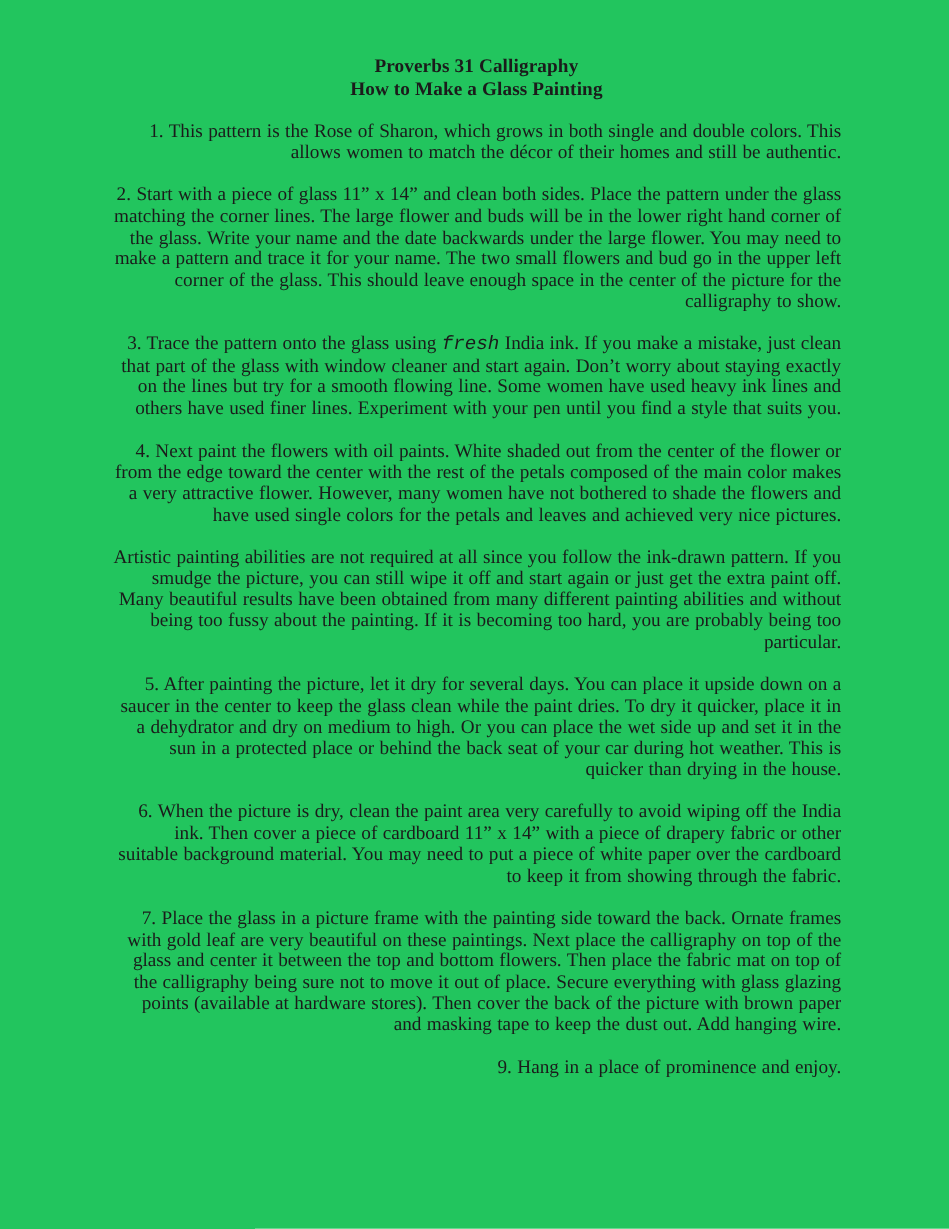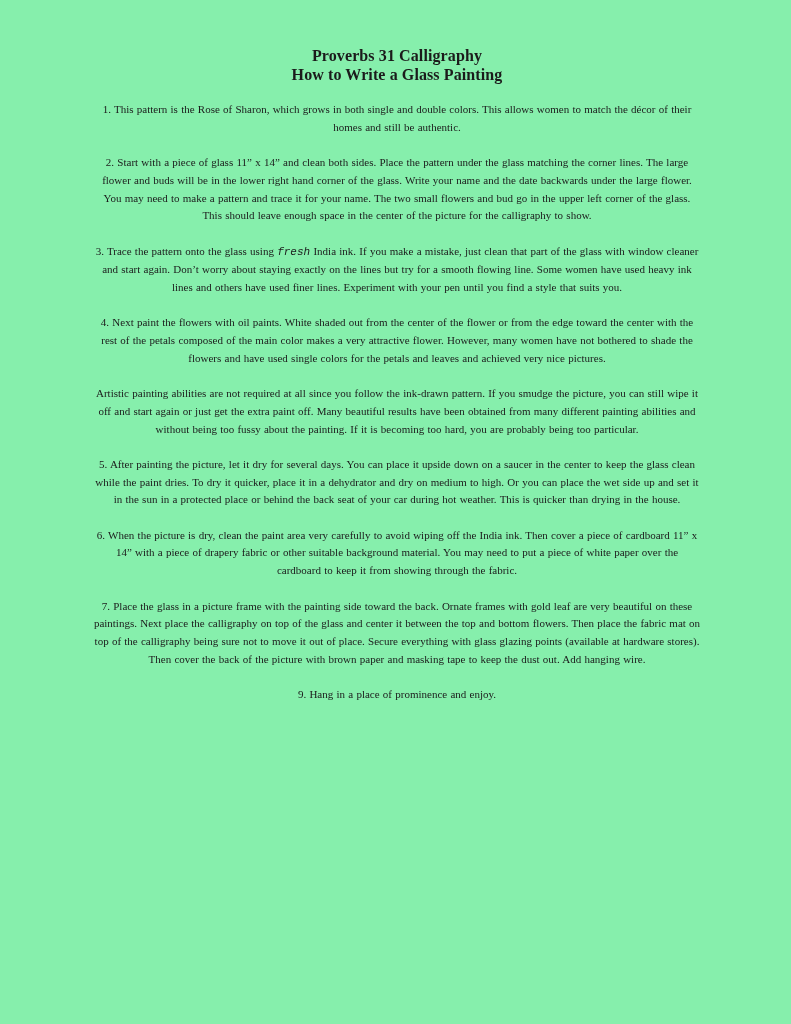--- a/index.html
+++ b/index.html
@@ -12,55 +12,55 @@
     height: 1024px;
     overflow: hidden;
     font-family: "Liberation Serif", "DejaVu Serif", serif;
     color: #1b1b1b;
   }
   .page {
     box-sizing: border-box;
     width: 791px;
     height: 1024px;
     padding: 46px 90px 40px 93px;
-    background: #86efac;
+    background: #22c55e;
   }
   .doc-title {
     text-align: center;
     font-weight: bold;
     font-size: 16px;
     line-height: 19px;
     letter-spacing: 0.1px;
   }
   .body-text {
     margin-top: 17px;
   }
   p.para {
-    font-size: 11px;
+    font-size: 16px;
     line-height: 17.7px;
     margin: 0 0 17.7px 0;
-    text-align: center;
+    text-align: right;
     word-spacing: 0.5px;
   }
   p.para:last-child {
     margin-bottom: 0;
   }
   p.para em {
     font-style: italic;
     font-family: Liberation Mono, monospace;
   }
 </style>
 </head>
 <body>
 
 <div class="page">
 
   <div class="doc-title">
     <div>Proverbs 31 Calligraphy</div>
-    <div>How to Write a Glass Painting</div>
+    <div>How to Make a Glass Painting</div>
   </div>
 
   <div class="body-text">
 
     <p class="para"><span>1. This pattern is the Rose of Sharon, which grows in both single and double colors. This allows women to match the décor of their homes and still be authentic.</span></p>
 
     <p class="para"><span>2. Start with a piece of glass 11” x 14” and clean both sides. Place the pattern under the glass matching the corner lines. The large flower and buds will be in the lower right hand corner of the glass. Write your name and the date backwards under the large flower. You may need to make a pattern and trace it for your name. The two small flowers and bud go in the upper left corner of the glass. This should leave enough space in the center of the picture for the calligraphy to show.</span></p>
 
     <p class="para"><span>3. Trace the pattern onto the glass using </span><em>fresh</em><span> India ink. If you make a mistake, just clean that part of the glass with window cleaner and start again. Don’t worry about staying exactly on the lines but try for a smooth flowing line. Some women have used heavy ink lines and others have used finer lines. Experiment with your pen until you find a style that suits you.</span></p>
 

